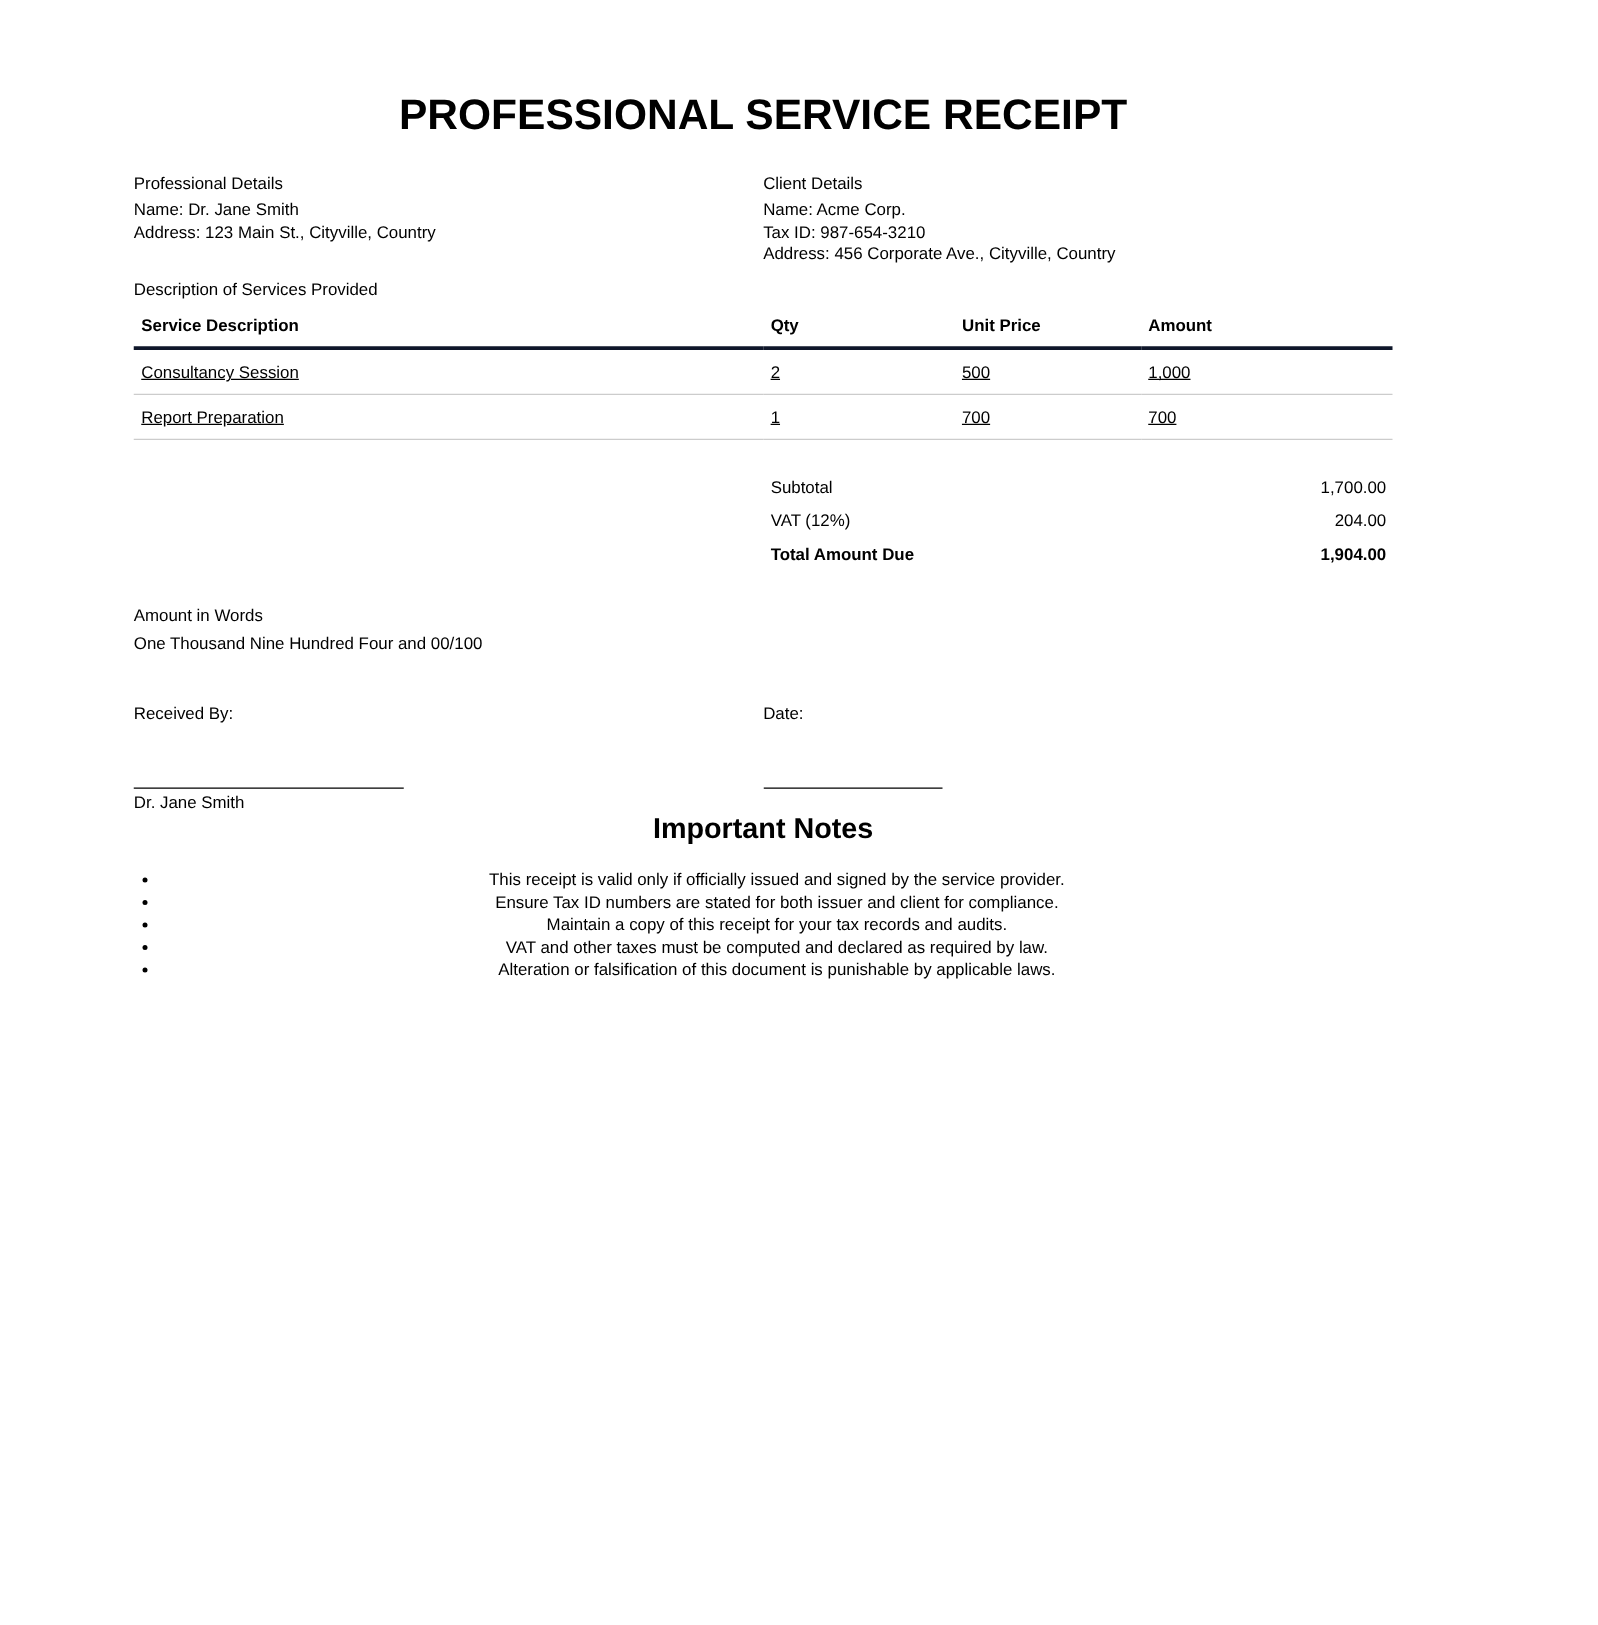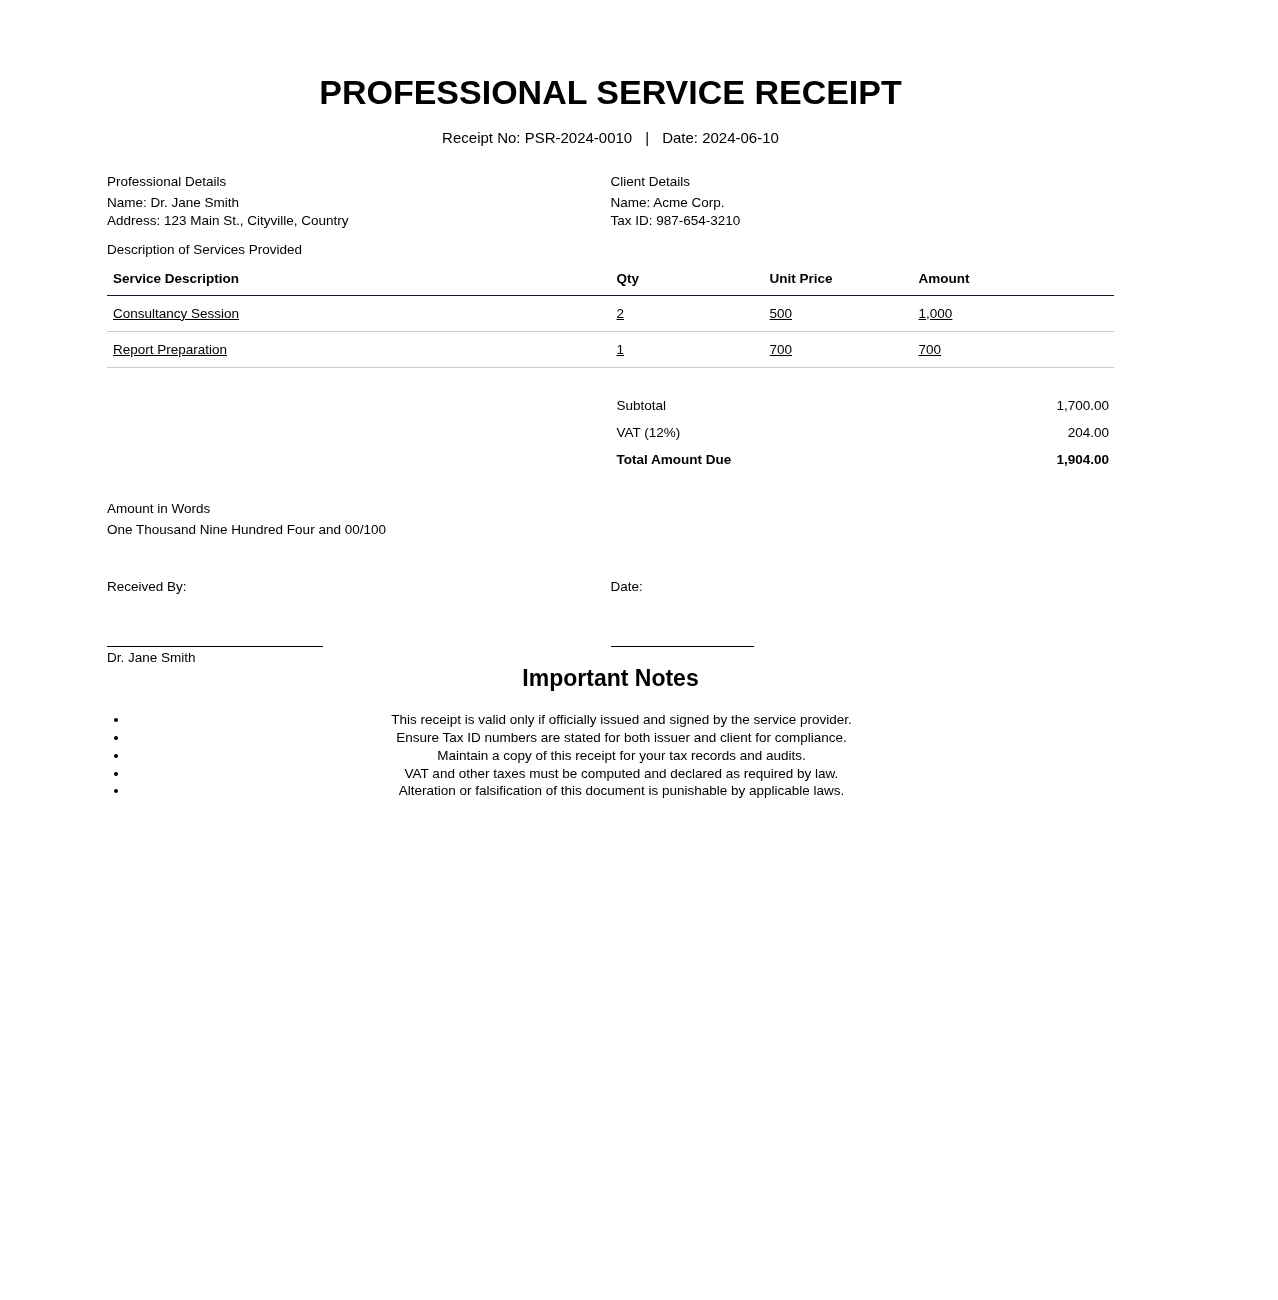--- a/index.html
+++ b/index.html
@@ -50,21 +50,21 @@
   table.services {
     width: 100%;
     border-collapse: collapse;
     margin-top: 8px;
     font-size: 13.5px;
   }
   table.services th {
     text-align: left;
     font-weight: bold;
     padding: 6px 6px 9px 6px;
-    border-bottom: 1px solid #0f172a;
+    border-bottom: 3px solid #0f172a;
   }
   table.services td {
     padding: 10px 6px;
     border-bottom: 1px solid #cccccc;
     text-decoration: underline;
   }
   col.c-desc { width: 50%; }
   col.c-qty { width: 15.2%; }
   col.c-price { width: 14.8%; }
   col.c-amount { width: 20%; }
@@ -124,34 +124,32 @@
     line-height: 17.8px;
   }
 </style>
 </head>
 <body>
 
 <div class="page">
 
   <h1 class="doc-title">PROFESSIONAL SERVICE RECEIPT</h1>
 
-  <div class="receipt-meta">
-    <span>Receipt No: PSR-2024-0010</span><span class="sep">|</span><span>Date: 2024-06-10</span>
-  </div>
 
   <div class="parties">
     <div class="party">
       <div class="section-label">Professional Details</div>
       <div>Name: Dr. Jane Smith</div>
       <div>Address: 123 Main St., Cityville, Country</div>
     </div>
     <div class="party">
       <div class="section-label">Client Details</div>
       <div>Name: Acme Corp.</div>
       <div>Tax ID: 987-654-3210</div>
+      <div>Address: 456 Corporate Ave., Cityville, Country</div>
     </div>
   </div>
 
   <div class="services-label">Description of Services Provided</div>
 
   <table class="services">
     <colgroup>
       <col class="c-desc">
         <col class="c-qty">
         <col class="c-price">

